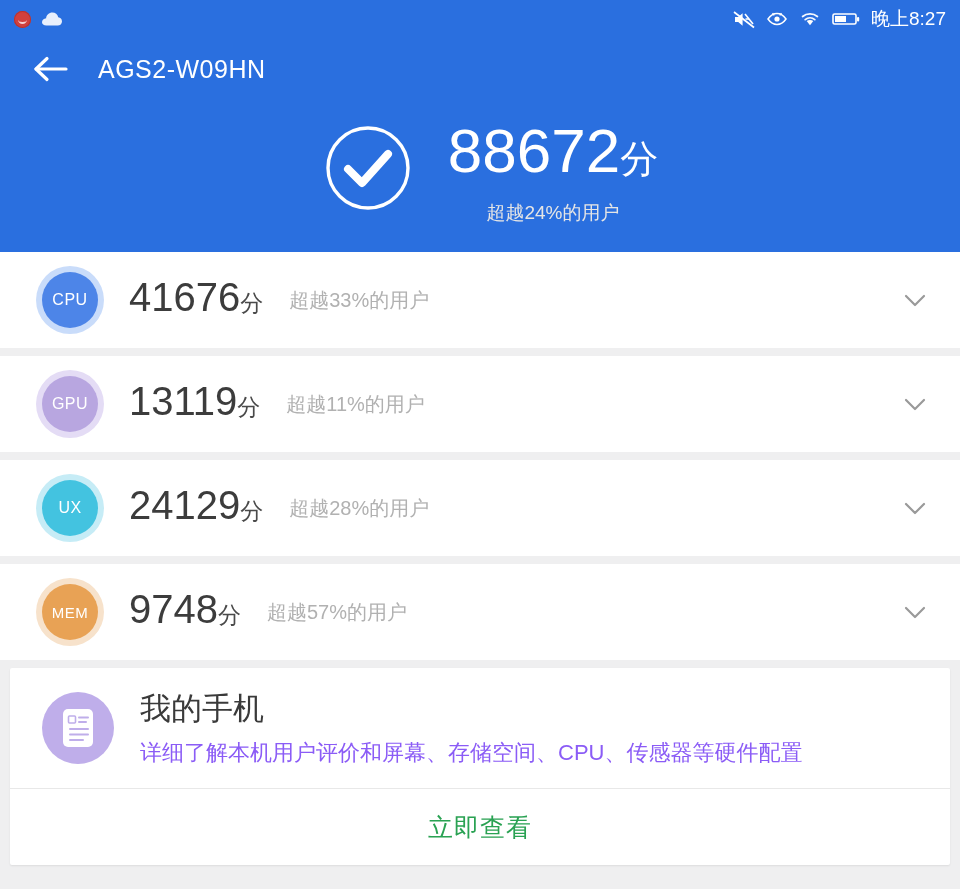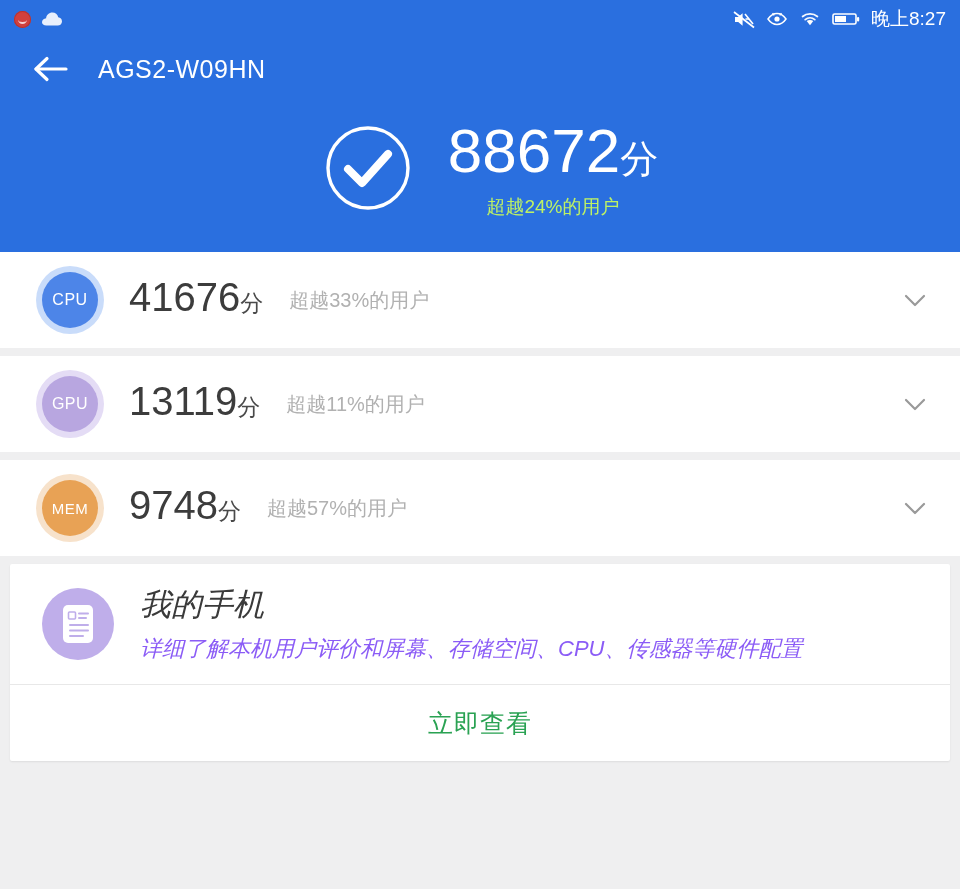--- a/index.html
+++ b/index.html
@@ -77,23 +77,24 @@
   .score-main {
     color:#ffffff;
     font-size:62px;
     line-height:70px;
     font-weight:400;
     letter-spacing:0px;
     white-space:nowrap;
   }
   .score-main .unit { font-size:38px; }
   .score-sub {
-    color:#bef264;
+    color:#e5e5e5;
     font-size:19px;
     text-align:center;
+    margin-top:6px;
     white-space:nowrap;
   }
 
   
   .rows { background:#efeff0;border-radius:23px; }
   .metric-row {
     background:#ffffff;
     height:96px;
     display:flex;
     align-items:center;
@@ -136,21 +137,20 @@
     margin:6px 10px 0 10px;
     border-radius:2px;
     box-shadow:0 1px 2px rgba(0,0,0,0.08);
     overflow:hidden;
   }
   .phone-top {
     display:flex;
     align-items:center;
     padding:22px 20px 22px 32px;
     height:120px;
-    font-style:italic;
   }
   .phone-icon-wrap {
     width:72px; height:72px;
     border-radius:50%;
     background:#bfaeea;
     display:flex; align-items:center; justify-content:center;
     flex:none;
   }
   .phone-texts { margin-left:26px; }
   .phone-title {
@@ -251,20 +251,28 @@
 
     <div class="metric-row">
       <div class="badge" style="background:#b8a6e0; box-shadow:0 0 0 6px #e4dcf5;">GPU</div>
       <div class="metric-score"><span>13119</span><span class="unit">分</span></div>
       <div class="metric-sub">超越11%的用户</div>
       <svg class="chevron" viewBox="0 0 34 34">
         <polyline points="8,13 17,22 26,13" fill="none" stroke="#9a9a9a" stroke-width="2.2" stroke-linecap="round" stroke-linejoin="round"></polyline>
       </svg>
     </div>
 
+    <div class="metric-row">
+      <div class="badge" style="background:#43c3e0; box-shadow:0 0 0 6px #c6ecf6;">UX</div>
+      <div class="metric-score"><span>24129</span><span class="unit">分</span></div>
+      <div class="metric-sub">超越28%的用户</div>
+      <svg class="chevron" viewBox="0 0 34 34">
+        <polyline points="8,13 17,22 26,13" fill="none" stroke="#9a9a9a" stroke-width="2.2" stroke-linecap="round" stroke-linejoin="round"></polyline>
+      </svg>
+    </div>
 
     <div class="metric-row">
       <div class="badge" style="background:#e8a255; box-shadow:0 0 0 6px #f7e2cb; font-size:15px;">MEM</div>
       <div class="metric-score"><span>9748</span><span class="unit">分</span></div>
       <div class="metric-sub">超越57%的用户</div>
       <svg class="chevron" viewBox="0 0 34 34">
         <polyline points="8,13 17,22 26,13" fill="none" stroke="#9a9a9a" stroke-width="2.2" stroke-linecap="round" stroke-linejoin="round"></polyline>
       </svg>
     </div>
   </div>

